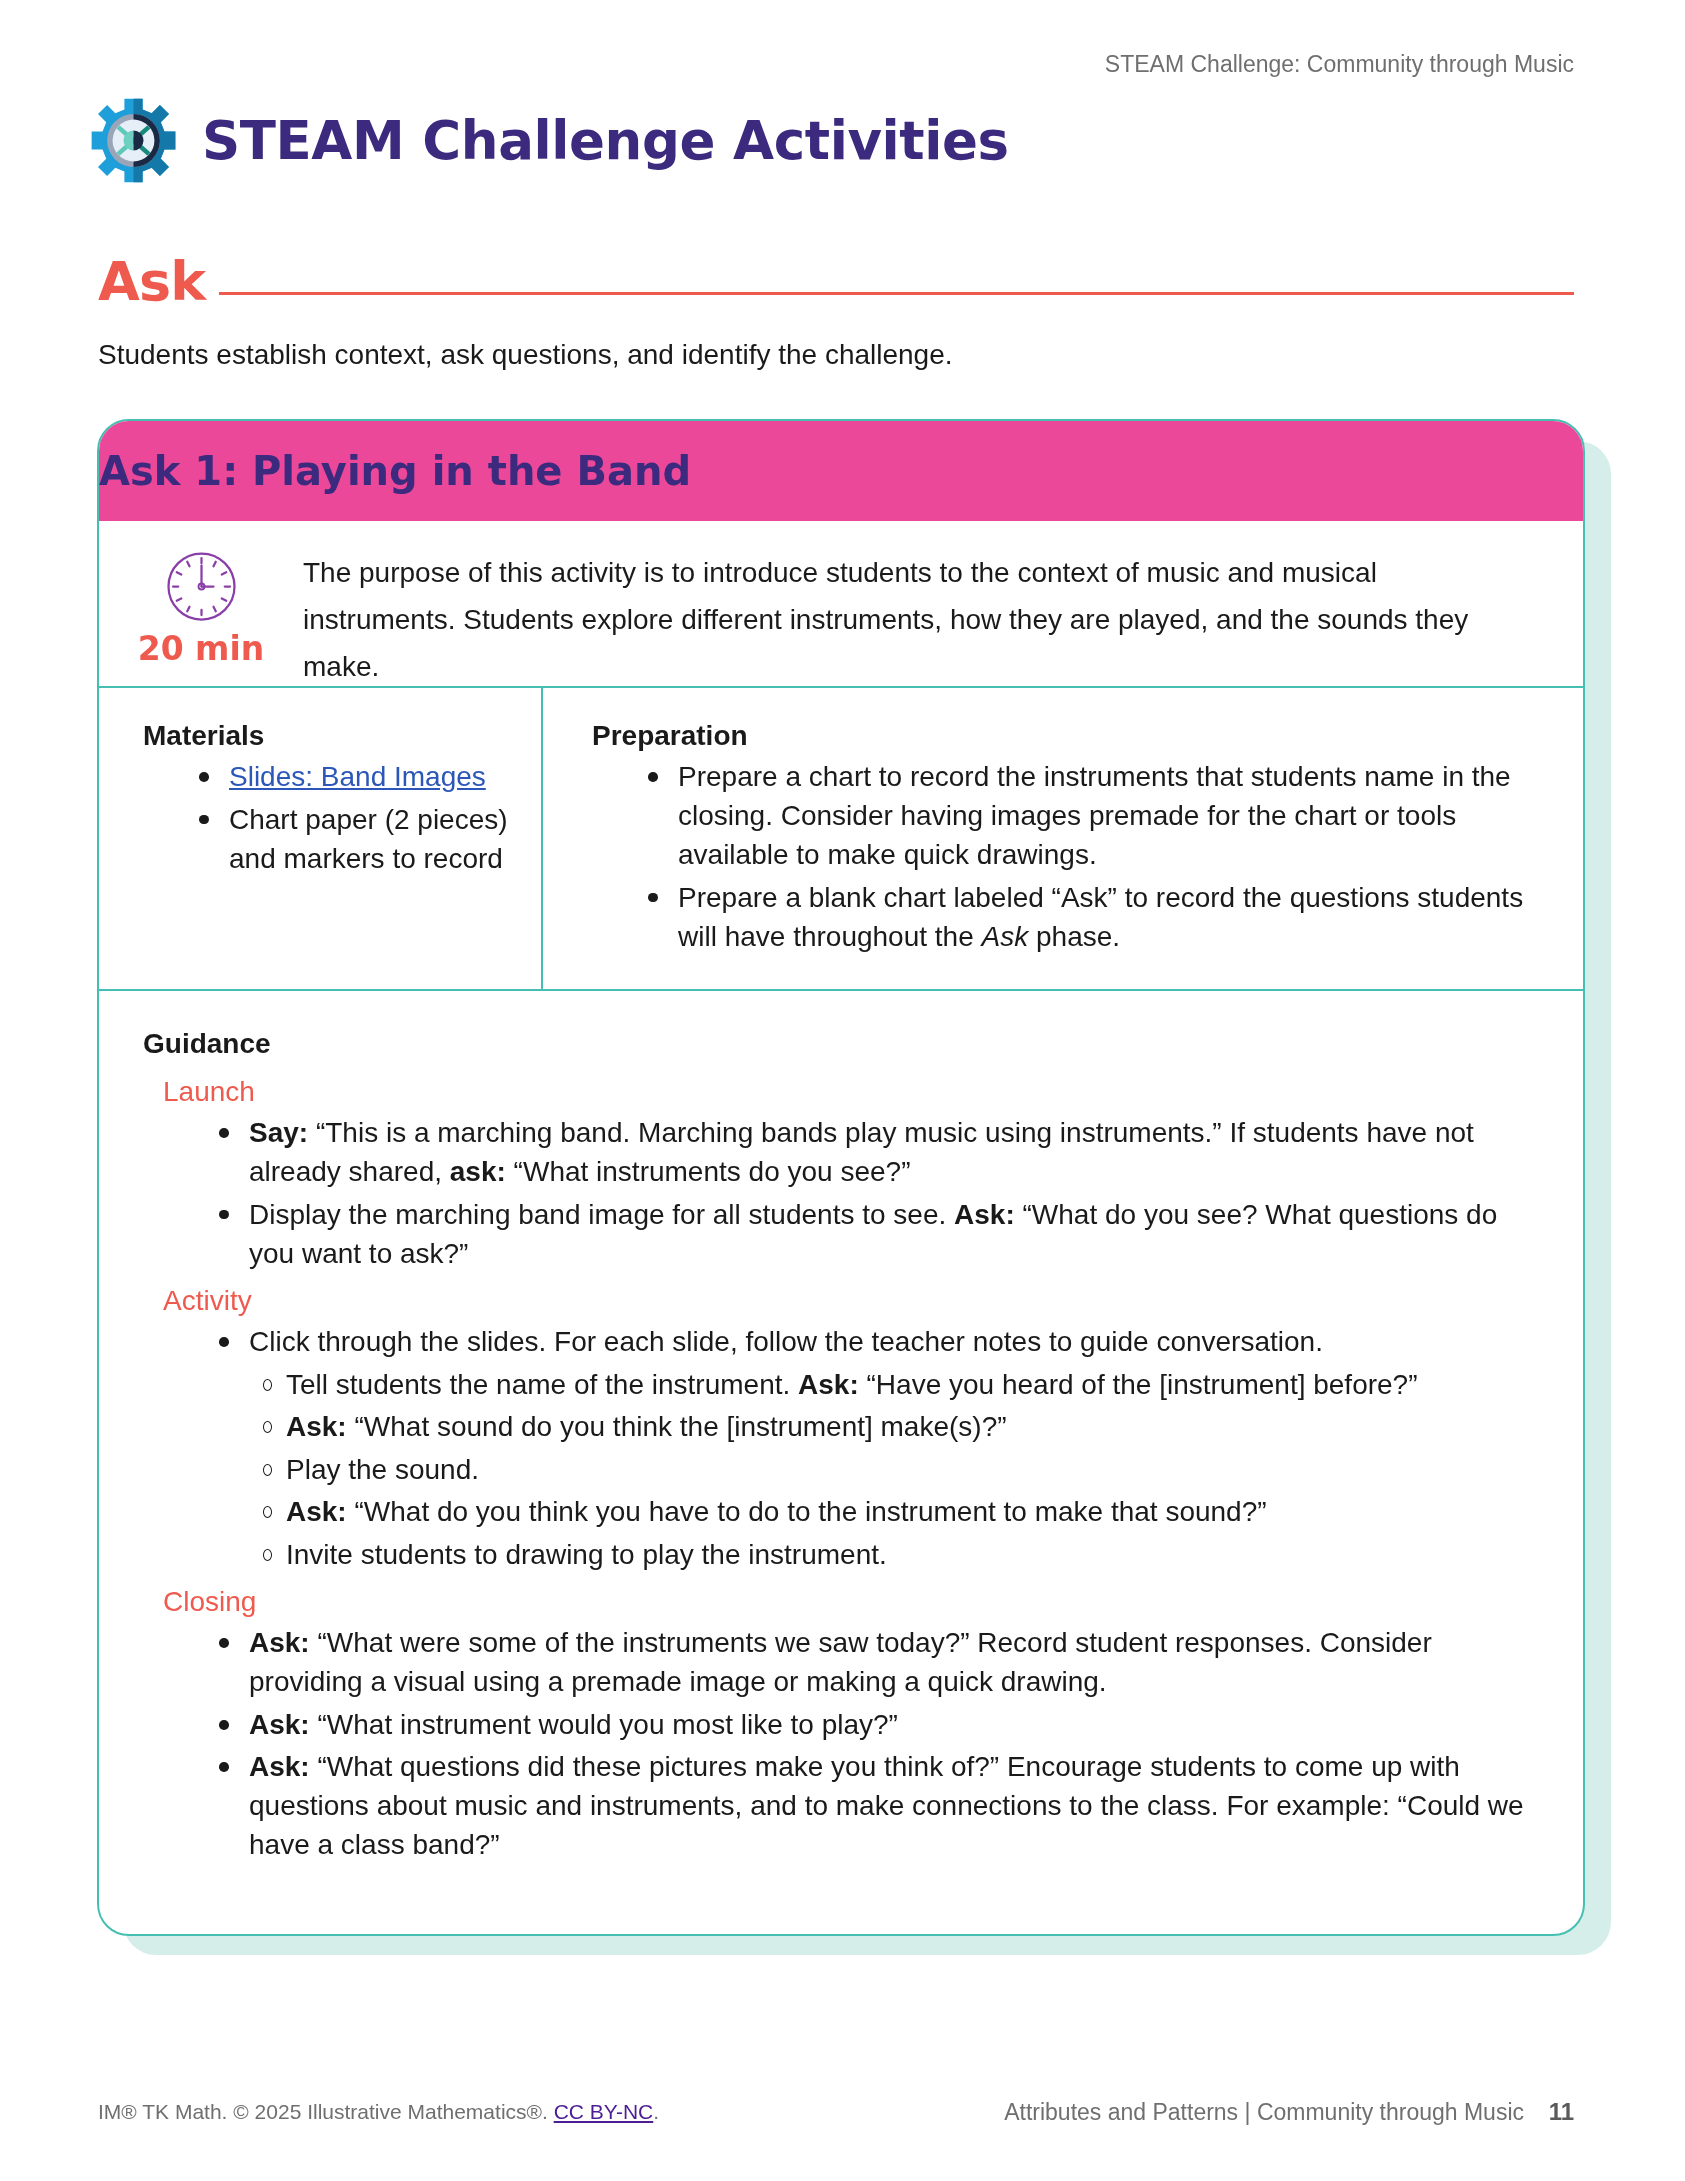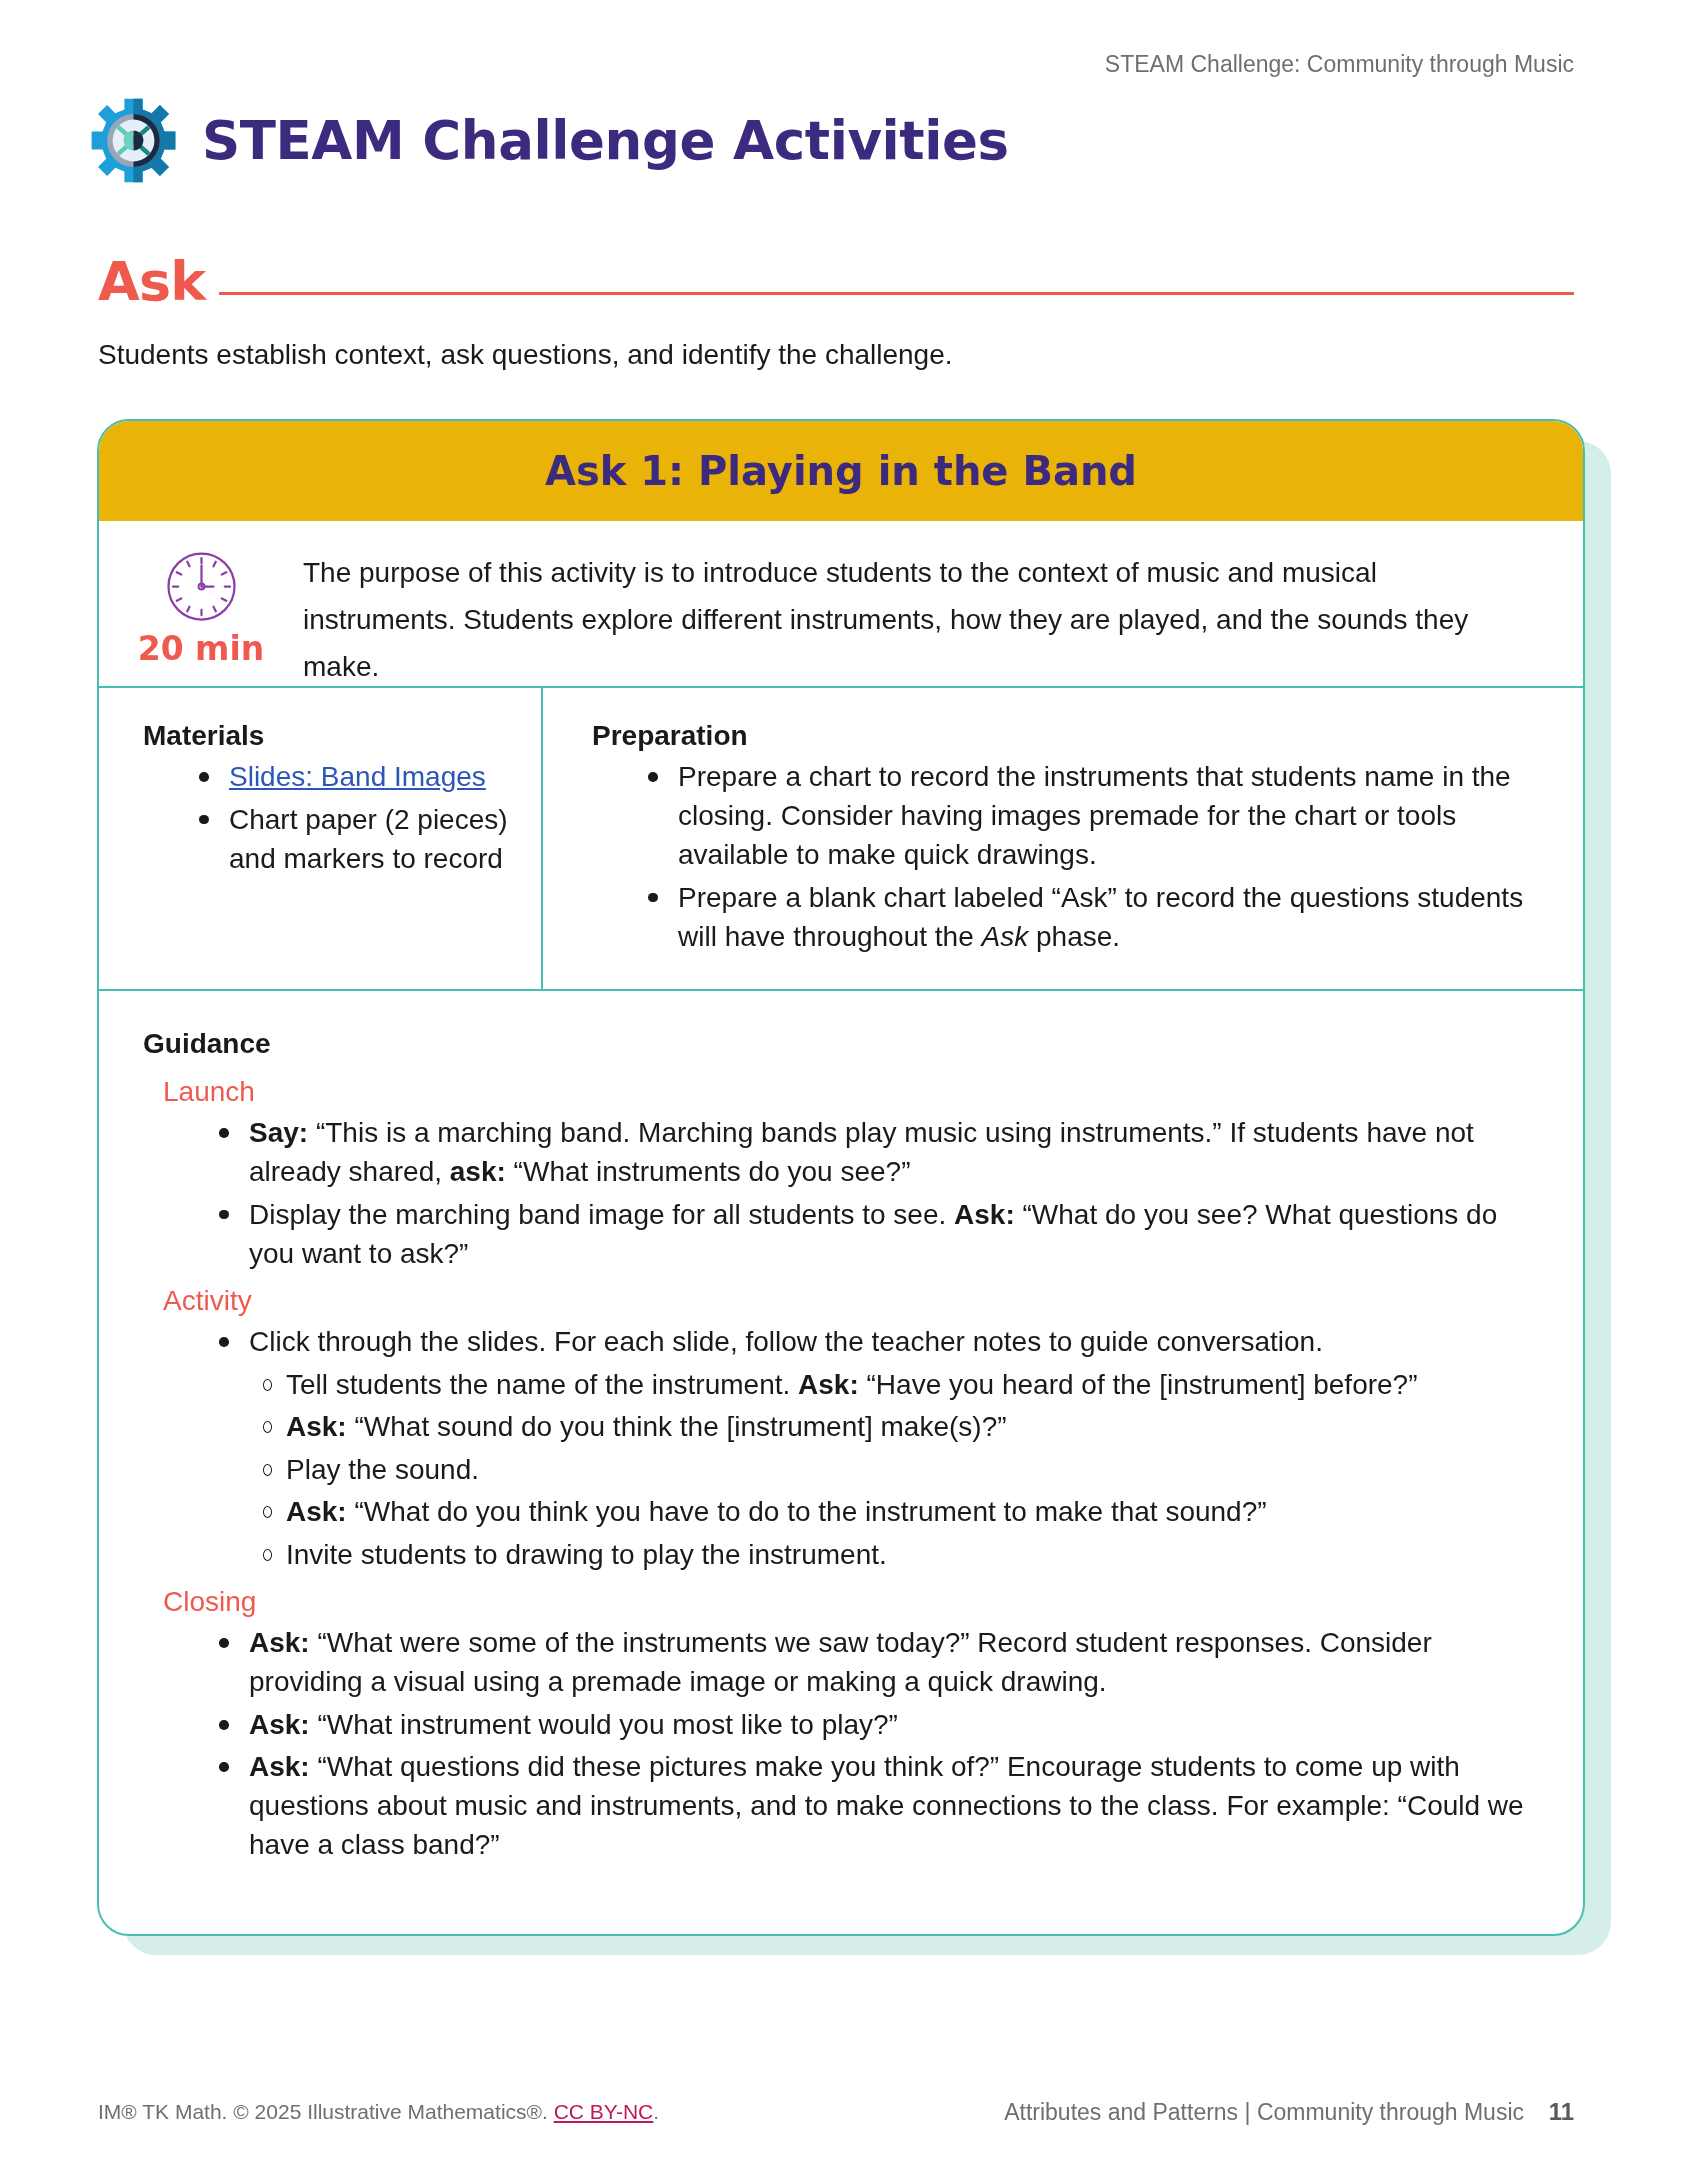--- a/index.html
+++ b/index.html
@@ -12,21 +12,21 @@
   .gear { width: 91px; height: 91px; margin-right: 23px; }
   .page-title { font-family: "DejaVu Sans", sans-serif; font-weight: bold; font-size: 53px; color: #3b2a7e; letter-spacing: -0.4px; }
 
   .section-row { position: absolute; top: 255px; left: 98px; width: 1476px; display: flex; align-items: flex-end; }
   .section-title { font-family: "DejaVu Sans", sans-serif; font-weight: bold; font-size: 54px; color: #ef5a4f; line-height: 1; letter-spacing: -0.9px; }
   .section-rule { flex: 1; height: 2.6px; background: #ef5a4f; margin-left: 14px; margin-bottom: 14px; }
   .section-desc { position: absolute; top: 339px; left: 98px; font-size: 28px; color: #1a1a1a; }
 
   .card-shadow { position: absolute; left: 123px; top: 441px; width: 1488px; height: 1514px; background: #d6eeea; border-radius: 33px; }
   .card { position: absolute; left: 97px; top: 419px; width: 1488px; height: 1517px; background: #ffffff; border: 2.6px solid #45bfb1; border-radius: 32px; overflow: hidden; }
-  .card-header { height: 100px; background: #eab308; display: flex; align-items: center; justify-content: center; }
+  .card-header { height: 100px; background: #ec4899; display: flex; align-items: center; justify-content: flex-start; }
   .card-title { font-family: "DejaVu Sans", sans-serif; font-weight: bold; font-size: 40px; color: #3b2a7e; }
 
   .intro-row { height: 167px; border-bottom: 2.6px solid #45bfb1; display: flex; padding-top: 28px; }
   .time-col { width: 204px; display: flex; flex-direction: column; align-items: center; text-align: right; }
   .clock { width: 75px; height: 75px; }
   .time-label { font-family: "DejaVu Sans", sans-serif; font-weight: bold; font-size: 33px; color: #ef5a4f; margin-top: 5.3px; }
   .intro-text { flex: 1; font-size: 28px; line-height: 47px; padding-right: 53px; padding-top: 0px; }
 
   .mp-row { height: 303px; border-bottom: 2.6px solid #45bfb1; display: flex; }
   .mp-col { padding: 32px 0 0 44px; }
@@ -42,21 +42,21 @@
   .guidance-title { font-size: 28px; font-weight: bold; margin-bottom: 16px; }
   .phase-title { font-size: 28px; color: #ef5a4f; margin-bottom: 5.3px; }
   .phase { margin-bottom: 12.3px; margin-left: 20px; }
   ul.sub { list-style: none; margin-top: 3.5px; }
   ul.sub > li { position: relative; padding-left: 123px; font-size: 28px; line-height: 39px; margin-bottom: 3.5px; }
   ul.sub > li::before { content: ""; position: absolute; left: 100px; top: 14px; width: 7px; height: 9.7px; border: 1.8px solid #1a1a1a; border-radius: 50%; }
   b { font-weight: bold; }
   i { font-style: italic; }
 
   .footer-left { position: absolute; top: 2100px; left: 98px; font-size: 21px; color: #6f6f6f; }
-  .footer-left .link { color: #be185d; }
+  .footer-left .link { color: #4c1d95; }
   .footer-right { position: absolute; top: 2098px; right: 111px; font-size: 23px; color: #6f6f6f; display: flex; align-items: baseline; }
   .page-num { font-weight: bold; color: #5a5a5a; margin-left: 24.6px; font-size: 24px; }
 </style>
 </head>
 <body>
 
 <div class="running-header">STEAM Challenge: Community through Music</div>
 
 <div class="title-row">
   <svg class="gear" viewBox="0 0 100 100">

